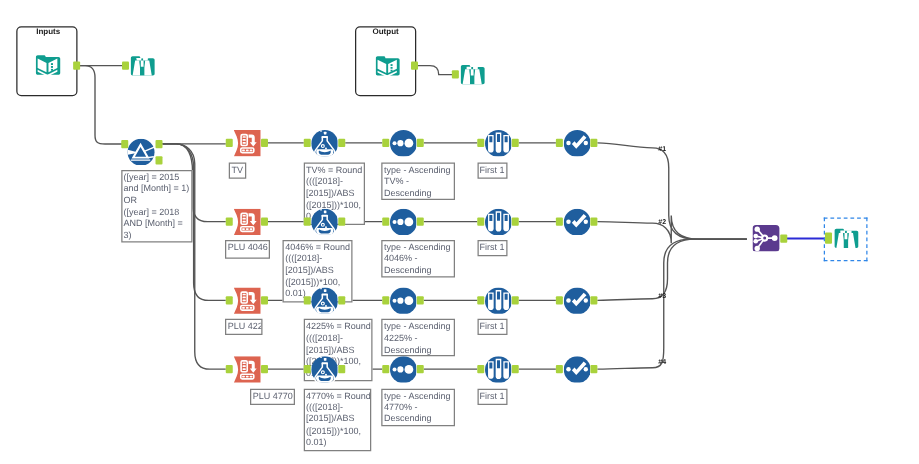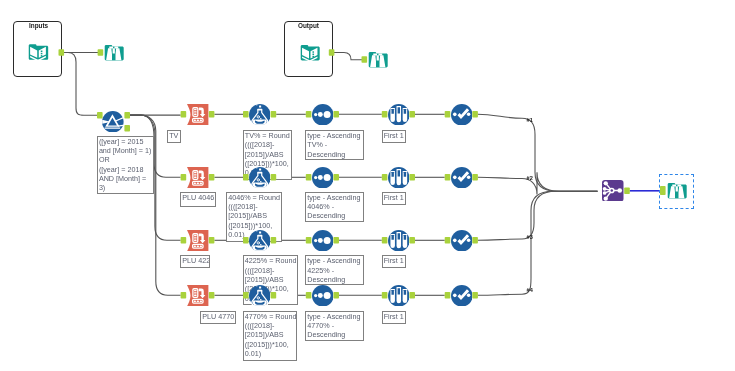--- a/index.html
+++ b/index.html
@@ -248,21 +248,21 @@
         <use href="#sym-sortdots" fill="#ffffff"></use>
       </svg>
       <svg class="tool" width="21.6" height="21.6" viewBox="0 0 24 24" style="left: 387.6px; top: 103.5px;">
         <circle cx="12" cy="12" r="12" fill="#1f5e9e"></circle>
         <use href="#sym-tubes" fill="#ffffff"></use>
       </svg>
       <svg class="tool" width="21.6" height="21.6" viewBox="0 0 24 24" style="left: 450.5px; top: 103.5px;">
         <circle cx="12" cy="12" r="12" fill="#1f5e9e"></circle>
         <use href="#sym-check" fill="#ffffff"></use>
       </svg>
-      <div class="ann" style="left: 167px; top: 129.9px; width: 14px; height: 13.2px;">TV</div>
+      <div class="ann" style="left: 183px; top: 129.9px; width: 14px; height: 13.2px;">TV</div>
       <div class="ann" style="left: 242.6px; top: 129.9px; width: 49.4px; height: 50.2px;">TV% = Round
 ((([2018]-
 [2015])/ABS
 ([2015]))*100,
 0.01)</div>
       <div class="ann" style="left: 305.1px; top: 129.9px; width: 59px; height: 30px;">type - Ascending
 TV% -
 Descending</div>
       <div class="ann" style="left: 381.5px; top: 129.9px; width: 24.5px; height: 13.2px;">First 1</div>
       <div class="portlbl" style="left: 526.6px; top: 117.3px;">#1</div>

